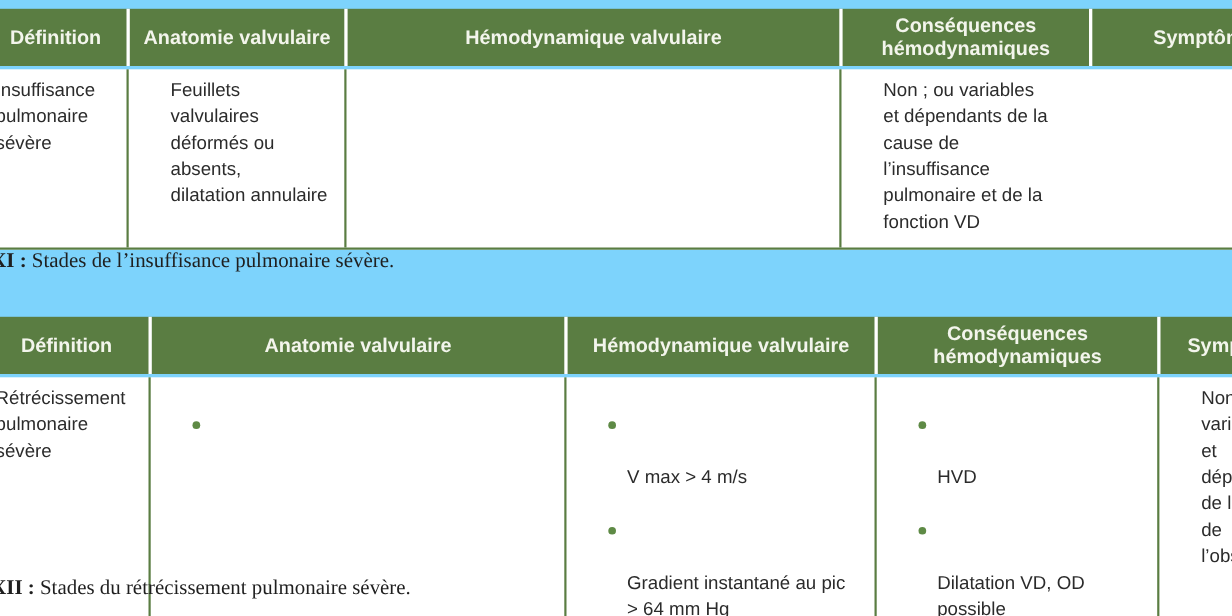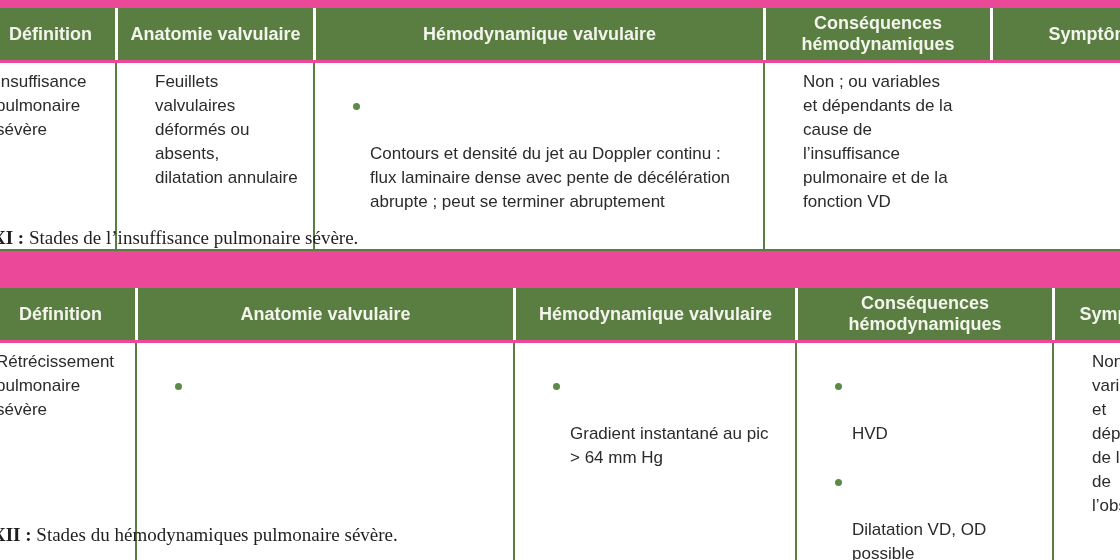--- a/index.html
+++ b/index.html
@@ -1,20 +1,20 @@
 <!DOCTYPE html>
 <html lang="fr"><head>
 <meta charset="utf-8">
 <style>
   html,body{margin:0;padding:0;background:#ffffff;}
   .page{
     position:relative;
     width:1120px;height:560px;
     overflow:hidden;
-    background:#ec4899;
+    background:#7dd3fc;
     font-family:"Liberation Sans","DejaVu Sans",sans-serif;
   }
   .vtable{
     position:absolute;
     left:-14px;
     width:1220px;
   }
   .thead{
     display:flex;
     height:52px;
@@ -100,26 +100,20 @@
       <div class="th c5">Symptômes</div>
     </div>
     <div class="tbody">
       <div class="td c1">Insuffisance
 pulmonaire
 sévère</div>
       <div class="td c2">Feuillets valvulaires
 déformés ou absents,
 dilatation annulaire</div>
       <div class="td c3">
-        <div class="bullet-item">
-          <span class="dot"></span>
-          <span>Contours et densité du jet au Doppler continu :
-flux laminaire dense avec pente de décélération
-abrupte ; peut se terminer abruptement</span>
-        </div>
       </div>
       <div class="td c5">Non ; ou variables
 et dépendants de la
 cause de l’insuffisance
 pulmonaire et de la
 fonction VD</div>
     </div>
   </div>
 
   <div class="caption cap1-pos">
@@ -142,20 +136,24 @@
 sévère</div>
       <div class="td c2">
         <div class="bullet-item">
           <span class="dot"></span>
           
         </div>
       </div>
       <div class="td c3">
         <div class="bullet-item">
           <span class="dot"></span>
+          <span>V max &gt; 4 m/s</span>
+        </div>
+        <div class="bullet-item">
+          <span class="dot"></span>
           <span>Gradient instantané au pic
 &gt; 64 mm Hg</span>
         </div>
       </div>
       <div class="td c4">
         <div class="bullet-item">
           <span class="dot"></span>
           <span>HVD</span>
         </div>
         <div class="bullet-item">
@@ -166,16 +164,16 @@
       </div>
       <div class="td c5">Non ou variables
 et dépendants
 de la sévérité de
 l’obstruction</div>
     </div>
   </div>
 
   <div class="caption cap2-pos">
     <span class="cap-label">XII :</span>
-    <span>Stades du hémodynamiques pulmonaire sévère.</span>
+    <span>Stades du rétrécissement pulmonaire sévère.</span>
   </div>
 
 </div>
 
 </body></html>

